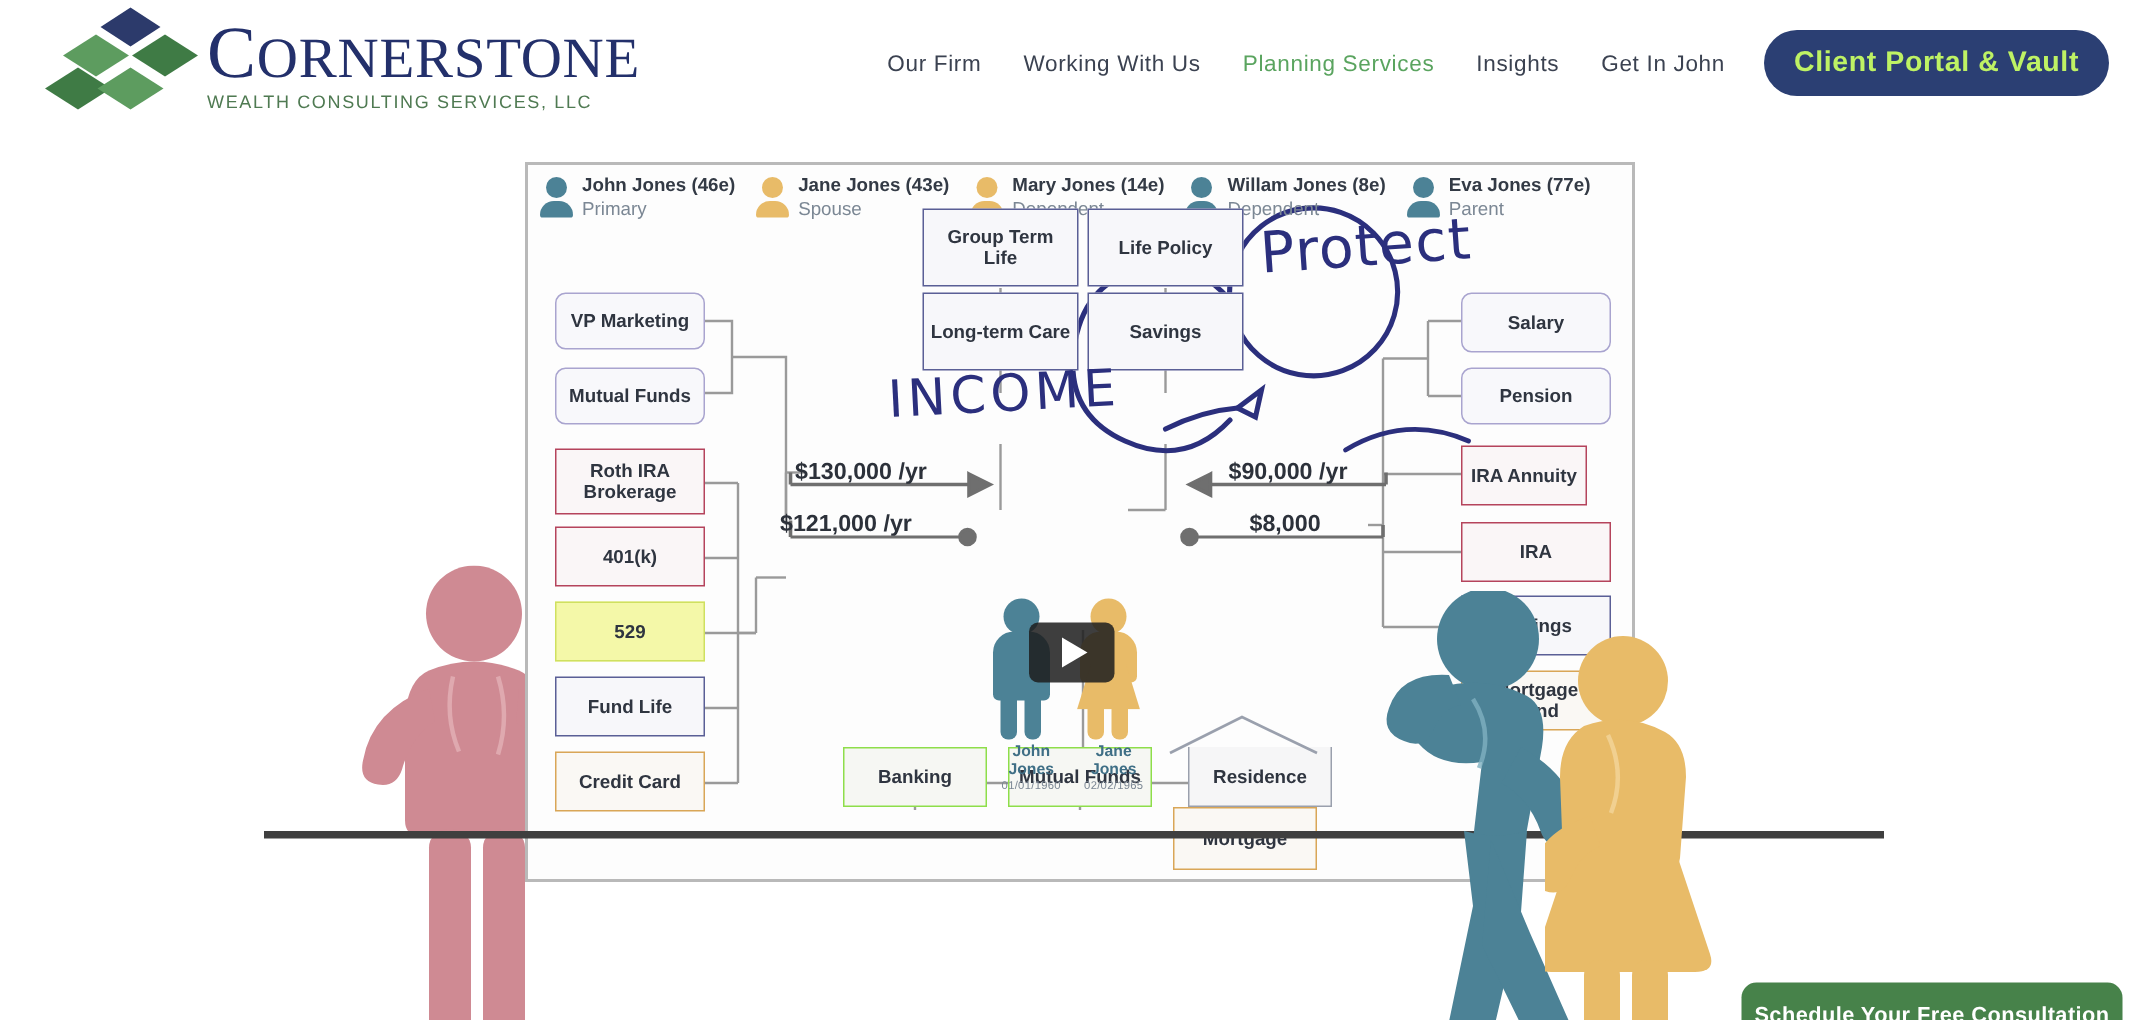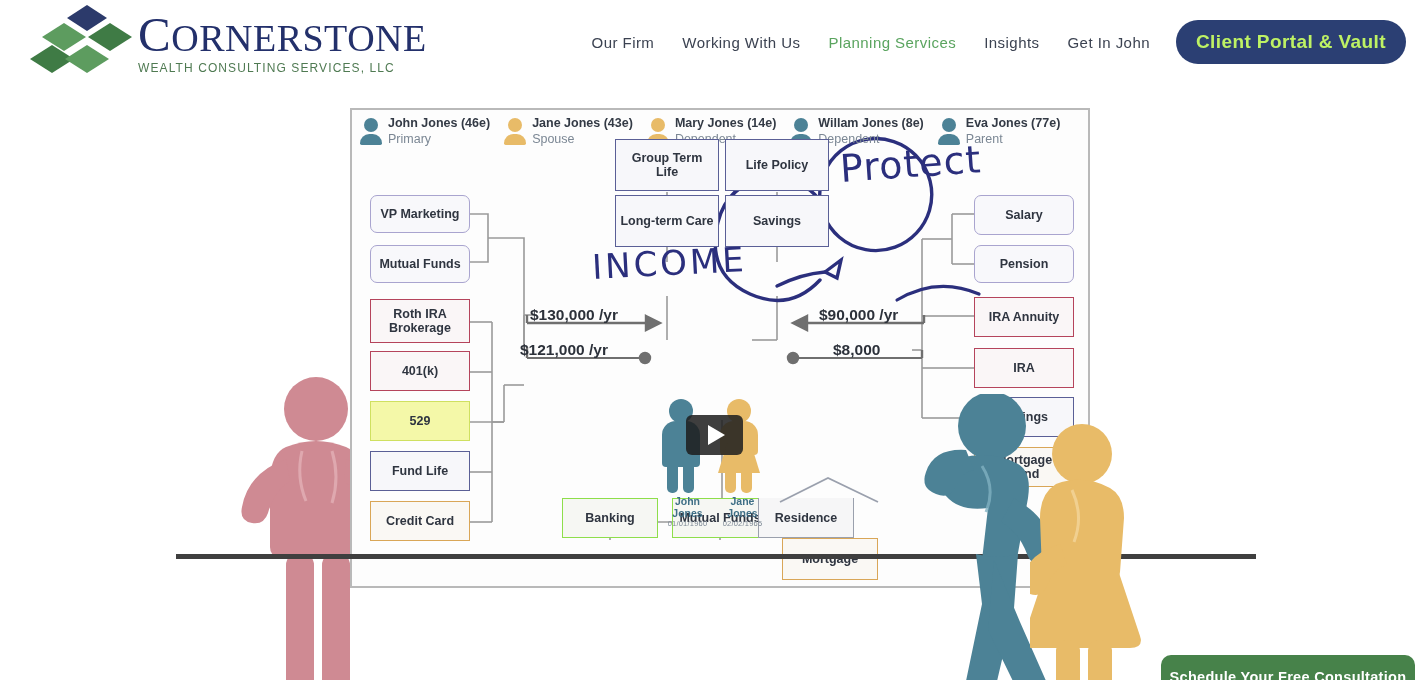--- a/index.html
+++ b/index.html
@@ -356,28 +356,28 @@
     <div class="node n-navy" style="left:18px; top:341px; width:100px; height:40px;">Fund Life</div>
     <div class="node n-orange" style="left:18px; top:391px; width:100px; height:40px;">Credit Card</div>
 
     <div class="node n-navy" style="left:263px; top:29px;  width:104px; height:52px;">Group Term Life</div>
     <div class="node n-navy" style="left:263px; top:85px;  width:104px; height:52px;">Long-term Care</div>
     <div class="node n-navy" style="left:373px; top:29px;  width:104px; height:52px;">Life Policy</div>
     <div class="node n-navy" style="left:373px; top:85px;  width:104px; height:52px;">Savings</div>
 
     <div class="node n-purple" style="left:622px; top:85px;  width:100px; height:40px;">Salary</div>
     <div class="node n-purple" style="left:622px; top:135px; width:100px; height:38px;">Pension</div>
-    <div class="node n-red" style="left:622px; top:187px; width:100px; height:40px;">IRA Annuity</div>
+    <div class="node n-red" style="left:622px; top:187px; width:84px; height:40px;">IRA Annuity</div>
     <div class="node n-red" style="left:622px; top:238px; width:100px; height:40px;">IRA</div>
     <div class="node n-navy" style="left:622px; top:287px; width:100px; height:40px;">Savings</div>
     <div class="node n-orange" style="left:622px; top:337px; width:100px; height:40px;">Mortgage Fund</div>
 
     <div class="node n-green" style="left:210px; top:388px; width:96px; height:40px;">Banking</div>
     <div class="node n-green" style="left:320px; top:388px; width:96px; height:40px;">Mutual Funds</div>
-    <div class="node n-gray" style="left:406px; top:388px; width:96px; height:40px; border-top:none;">Residence</div>
+    <div class="node n-gray" style="left:440px; top:388px; width:96px; height:40px; border-top:none;">Residence</div>
     <div class="node n-orange" style="left:430px; top:428px; width:96px; height:42px;">Mortgage</div>
 
     <svg class="overlay" style="left:424px; top:364px;" width="110" height="30">
       <path d="M4 28 L52 4 L102 28" fill="none" stroke="#9aa0ad" stroke-width="1.8"></path>
     </svg>
 
     <div class="money" style="left:178px; top:196px;">$130,000 /yr</div>
     <div class="money" style="left:168px; top:231px;">$121,000 /yr</div>
     <div class="money" style="left:467px; top:196px;">$90,000 /yr</div>
     <div class="money" style="left:481px; top:231px;">$8,000</div>

